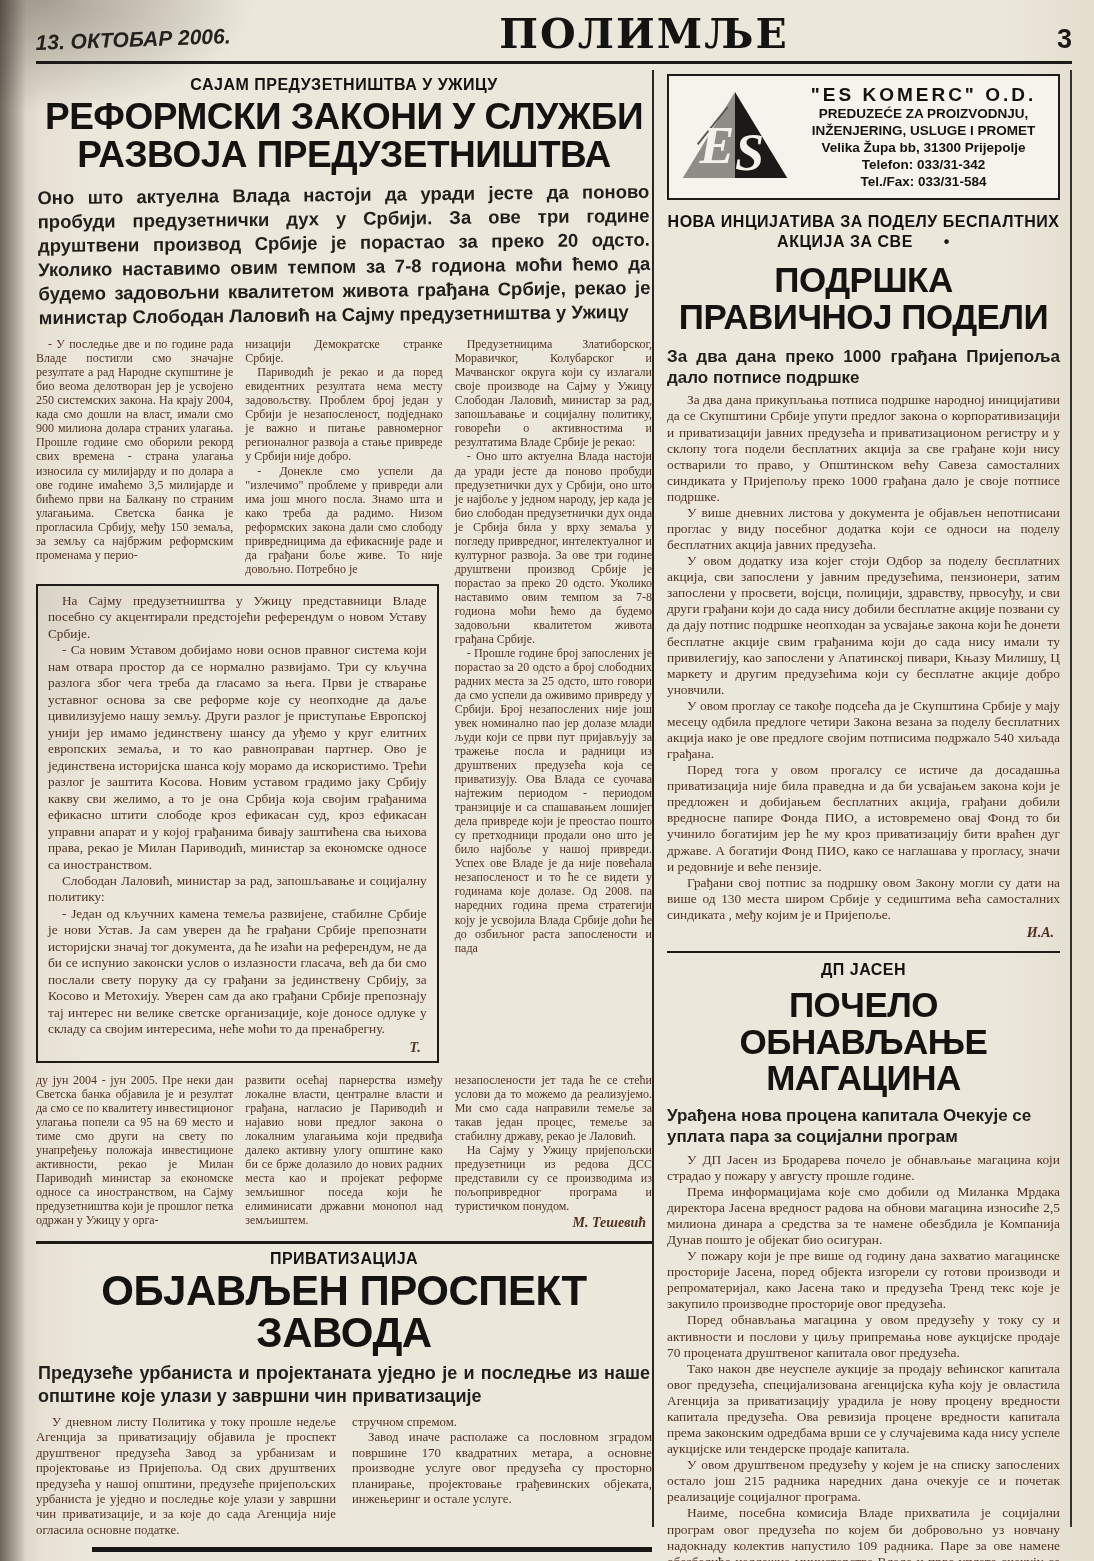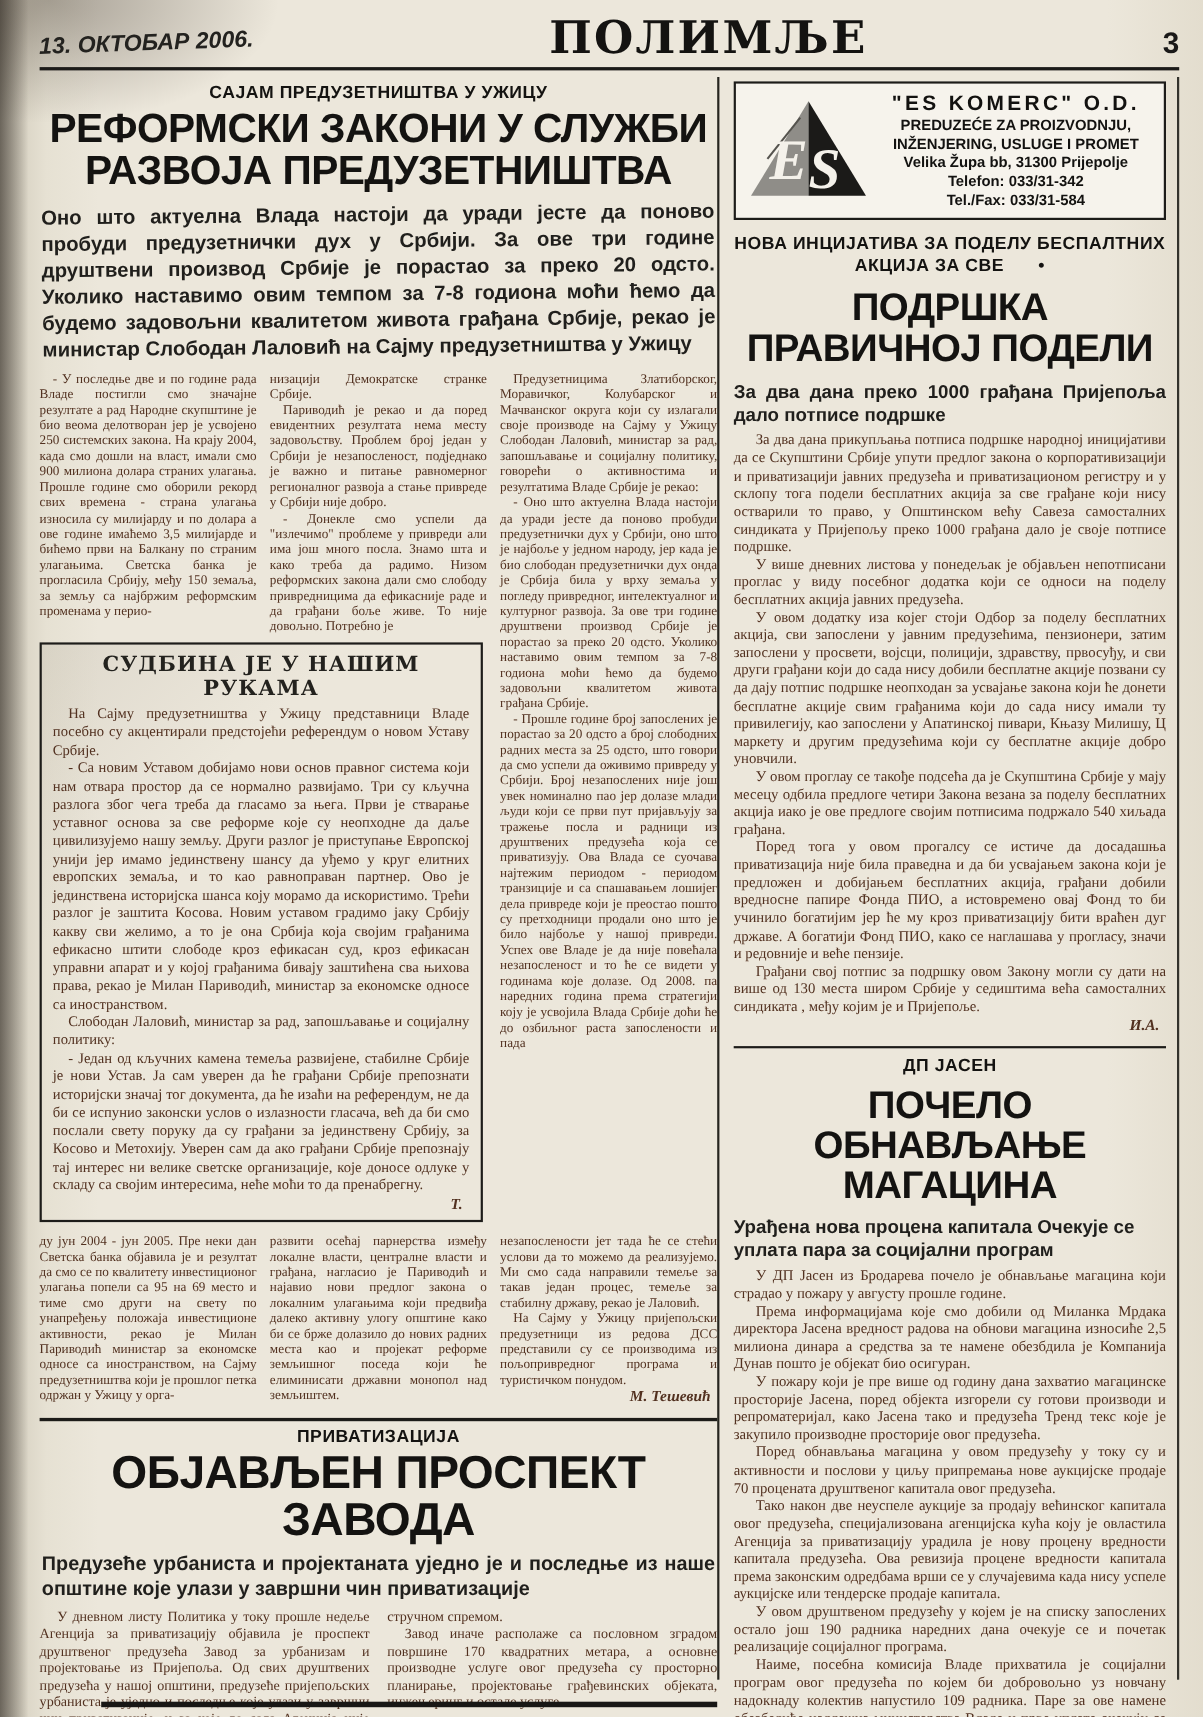--- a/index.html
+++ b/index.html
@@ -128,21 +128,20 @@
               <p>Париводић је рекао и да поред евидентних резултата нема месту задовољству. Проблем број један у Србији је незапосленост, подједнако је важно и питање равномерног регионалног развоја а стање привреде у Србији није добро.</p>
               <p>- Донекле смо успели да "излечимо" проблеме у привреди али има још много посла. Знамо шта и како треба да радимо. Низом реформских закона дали смо слободу привредницима да ефикасније раде и да грађани боље живе. То није довољно. Потребно је</p>
             </div>
           <div class="bodytext fb-c">
               <p>Предузетницима Златиборског, Моравичког, Колубарског и Мачванског округа који су излагали своје производе на Сајму у Ужицу Слободан Лаловић, министар за рад, запошљавање и социјалну политику, говорећи о активностима и резултатима Владе Србије је рекао:</p>
               <p>- Оно што актуелна Влада настоји да уради јесте да поново пробуди предузетнички дух у Србији, оно што је најбоље у једном народу, јер када је био слободан предузетнички дух онда је Србија била у врху земаља у погледу привредног, интелектуалног и културног развоја. За ове три године друштвени производ Србије је порастао за преко 20 одсто. Уколико наставимо овим темпом за 7-8 годиона моћи ћемо да будемо задовољни квалитетом живота грађана Србије.</p>
               <p>- Прошле године број запослених је порастао за 20 одсто а број слободних радних места за 25 одсто, што говори да смо успели да оживимо привреду у Србији. Број незапослених није још увек номинално пао јер долазе млади људи који се први пут пријављују за тражење посла и радници из друштвених предузећа која се приватизују. Ова Влада се суочава најтежим периодом - периодом транзиције и са спашавањем лошијег дела привреде који је преостао пошто су претходници продали оно што је било најбоље у нашој привреди. Успех ове Владе је да није повећала незапосленост и то ће се видети у годинама које долазе. Од 2008. па наредних година према стратегији коју је усвојила Влада Србије доћи ће до озбиљног раста запослености и пада</p>
             </div>
 
           <div class="destiny-box fb-x">
-            <div class="destiny-title">СУДБИНА ЈЕ У НАШИМ РУКАМА</div>
             <div class="bodytext">
                 <p>На Сајму предузетништва у Ужицу  представници Владе посебно су акцентирали предстојећи референдум о новом Уставу Србије.</p>
                 <p>- Са новим Уставом добијамо нови основ правног система који нам отвара простор да се нормално развијамо. Три су кључна разлога због чега треба да гласамо за њега. Први је стварање уставног основа за све реформе које су неопходне да даље цивилизујемо нашу земљу. Други разлог је приступање Европској унији јер имамо јединствену шансу да уђемо у круг елитних европских земаља, и то као равноправан партнер. Ово је јединствена историјска шанса коју морамо да искористимо. Трећи разлог је заштита Косова. Новим уставом градимо јаку Србију какву сви желимо, а то је она Србија која својим грађанима ефикасно штити слободе кроз ефикасан суд, кроз ефикасан управни апарат и у којој грађанима бивају заштићена сва њихова права, рекао је Милан Париводић, министар за економске односе са иностранством.</p>
                 <p>Слободан Лаловић, министар за рад, запошљавање и социјалну политику:</p>
                 <p>- Један од кључних камена темеља развијене, стабилне Србије је нови Устав. Ја сам уверен да ће грађани Србије  препознати историјски значај тог документа, да ће изаћи на референдум, не да би се испунио законски услов о излазности гласача, већ да би смо послали свету поруку да су грађани за јединствену Србију, за Косово и Метохију. Уверен сам да ако грађани Србије препознају тај интерес ни велике светске организације, које доносе одлуке у складу са својим интересима, неће моћи то да пренабрегну.</p>
               </div>
             <div class="byline">Т.</div>
           </div>
 
           <div class="bodytext cont fb-d">
@@ -208,42 +207,42 @@
 
       <article>
         <div class="kicker shares-kicker">
           <span>НОВА ИНЦИЈАТИВА ЗА ПОДЕЛУ БЕСПАЛТНИХ АКЦИЈА ЗА СВЕ</span>
           <span class="kicker-bullet">•</span>
         </div>
         <h1 class="headline shares-headline">ПОДРШКА ПРАВИЧНОЈ ПОДЕЛИ</h1>
         <p class="lead shares-lead">За два дана  преко 1000 грађана Пријепоља дало потписе подршке</p>
         <div class="bodytext">
             <p>За два дана прикупљања потписа подршке народној иницијативи да се  Скупштини Србије упути предлог закона  о корпоративизацији и приватизацији јавних предузећа и приватизационом регистру и у склопу тога подели бесплатних акција за све грађане који нису остварили то право, у Општинском већу Савеза самосталних синдиката у Пријепољу преко 1000 грађана дало је своје потписе подршке.</p>
-            <p>У више дневних листова у понедељак је објављен непотписани проглас у виду посебног додатка који се односи на поделу бесплатних акција јавних предузећа.</p>
+            <p>У више дневних листова у документа је објављен непотписани проглас у виду посебног додатка који се односи на поделу бесплатних акција јавних предузећа.</p>
             <p>У овом додатку иза којег  стоји Одбор за поделу бесплатних акција, сви запослени у јавним предузећима, пензионери, затим запослени у просвети, војсци, полицији, здравству, првосуђу, и сви други грађани који до сада нису добили бесплатне акције позвани су  да дају потпис подршке неопходан за усвајање закона који ће  донети бесплатне акције свим грађанима који до сада нису имали ту привилегију, као запослени у Апатинској пивари, Књазу Милишу, Ц маркету и другим предузећима који су бесплатне акције добро уновчили.</p>
             <p>У овом проглау се такође подсећа да је Скупштина Србије у мају месецу  одбила предлоге четири Закона везана за поделу бесплатних акција иако је ове предлоге својим потписима подржало 540 хиљада грађана.</p>
             <p>Поред тога у овом прогалсу се истиче да досадашња приватизација није била праведна и да би усвајањем закона који је предложен и добијањем бесплатних акција, грађани добили вредносне папире Фонда ПИО, а истовремено овај Фонд то би учинило богатијим јер ће му кроз приватизацију бити враћен дуг државе. А богатији Фонд ПИО, како се наглашава у прогласу, значи и редовније и веће пензије.</p>
             <p>Грађани свој потпис за подршку овом Закону могли су дати на више од 130 места широм Србије у седиштима већа самосталних синдиката , међу којим је и Пријепоље.</p>
           </div>
         <div class="byline">И.А.</div>
       </article>
 
       <div class="right-divider"></div>
 
       <article>
         <div class="kicker jasen-kicker">ДП ЈАСЕН</div>
         <h1 class="headline jasen-headline">ПОЧЕЛО ОБНАВЉАЊЕ МАГАЦИНА</h1>
         <p class="lead jasen-lead">Урађена нова процена капитала Очекује се уплата пара за социјални програм</p>
         <div class="bodytext">
             <p>У  ДП Јасен из Бродарева  почело је обнављање магацина који страдао у пожару у августу прошле године.</p>
             <p>Према информацијама које смо добили од Миланка Мрдака директора Јасена вредност радова на обнови магацина износиће 2,5 милиона динара а средства за те намене обезбдила је Компанија Дунав пошто је објекат био осигуран.</p>
             <p>У пожару који је пре више од годину дана захватио магацинске просторије Јасена, поред објекта изгорели су готови производи и репроматеријал, како Јасена тако и предузећа Тренд текс које је закупило производне просторије овог предузећа.</p>
             <p>Поред обнављања магацина у овом предузећу у току су и активности и послови у циљу припремања нове аукцијске продаје 70 процената друштвеног капитала овог предузећа.</p>
             <p>Тако након две неуспеле аукције за продају већинског капитала овог предузећа, специјализована агенцијска кућа коју је овластила Агенција за приватизацију урадила је нову процену вредности капитала предузећа. Ова ревизија процене вредности капитала према законским одредбама врши се у случајевима када нису успеле аукцијске или тендерске продаје капитала.</p>
-            <p>У овом друштвеном предузећу у којем је на списку запослених остало још 190 радника наредних дана очекује се и почетак реализације социјалног програма.</p>
+            <p>У овом друштвеном предузећу у којем је на списку запослених остало још 215 радника наредних дана очекује се и почетак реализације социјалног програма.</p>
             <p>Наиме, посебна комисија Владе прихватила је социјални програм овог предузећа по којем би добровољно уз новчану надокнаду колектив напустило 109 радника. Паре за ове намене обезбедиће надлежна министарства Владе и прве уплате очекују се већ наредних дана.</p>
           </div>
 
       </article>
 
     </section>
   </div>
 
   <div class="scan-bar"></div>
 </div>

